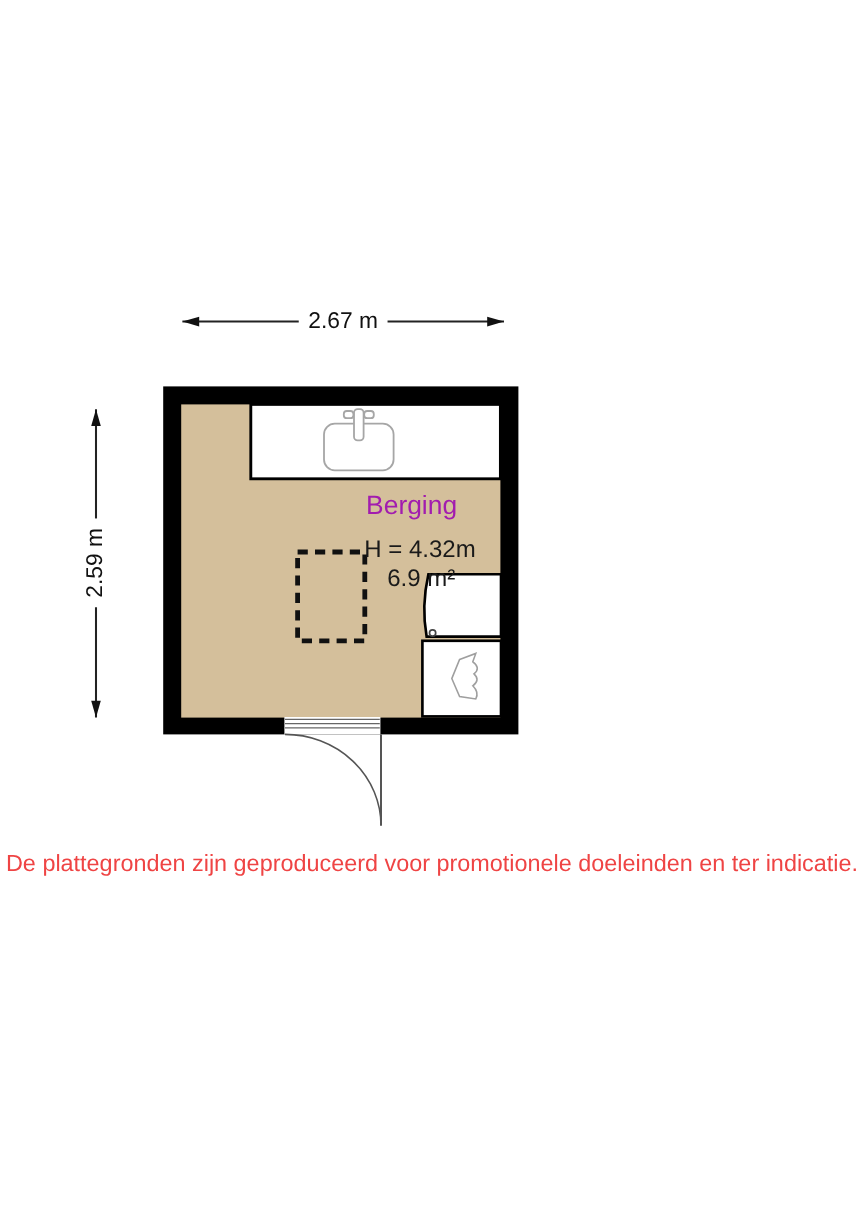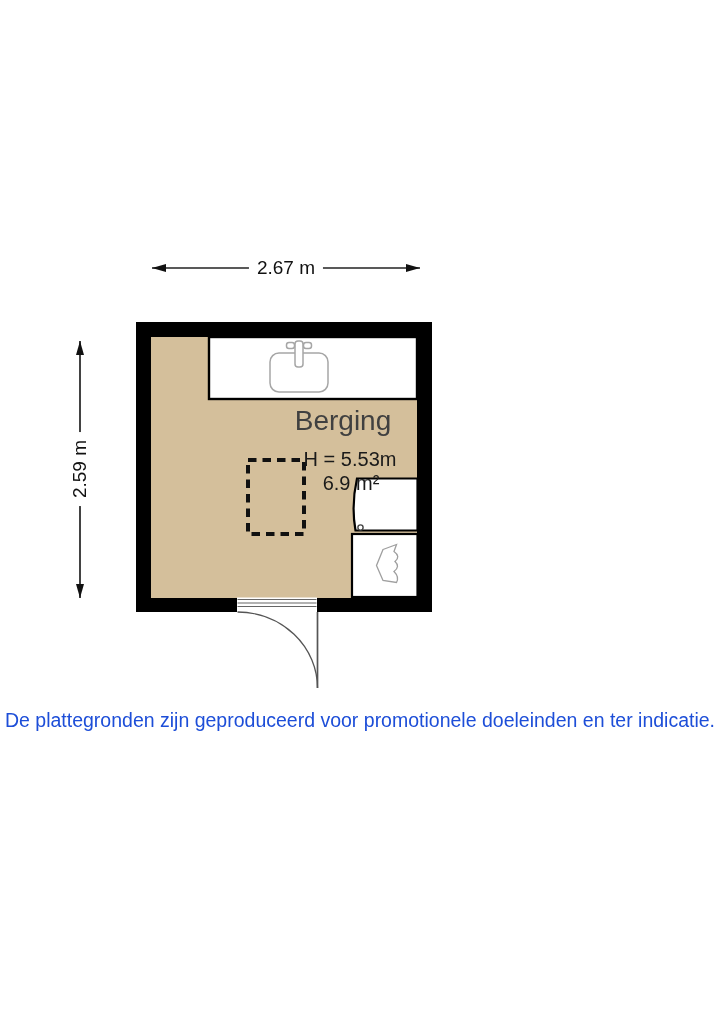--- a/index.html
+++ b/index.html
@@ -21,31 +21,31 @@
   }
   .dim-label {
     font-size: 19px;
     background: #ffffff;
     padding: 0 8px;
     line-height: 24px;
   }
   .dim-label.vertical {
     transform: translate(-50%, -50%) rotate(-90deg);
   }
-  .room-name  { font-size: 28px; color: #404040; }
+  .room-name  { font-size: 22px; color: #a21caf; }
   .room-meta  { font-size: 20px; color: #1a1a1a; }
   .disclaimer {
     position: absolute;
     left: 0;
     top: 709px;
     width: 720px;
     text-align: center;
     font-size: 19.5px;
     line-height: 23px;
-    color: #1d4ed8;
+    color: #ef4444;
   }
 </style>
 </head>
 <body>
 
 <div class="stage">
 
   <svg class="plan-svg" width="720" height="1017" viewBox="0 0 720 1017">
 
     <g>
@@ -96,19 +96,19 @@
       <line x1="317.5" y1="612" x2="317.5" y2="688" stroke="#555555" stroke-width="1.7"></line>
       <path d="M 237.5 612 A 80 76 0 0 1 317.5 688" fill="none" stroke="#555555" stroke-width="1.3"></path>
     </g>
   </svg>
 
   <div class="label dim-label" style="left:286px; top:268px;">2.67 m</div>
   <div class="label dim-label vertical" style="left:80px; top:469px;">2.59 m</div>
 
   <div class="label room-name" style="left:343px; top:421px;">Berging</div>
   <div class="label room-meta" style="left:351px; top:440px;margin-top:43px;">6.9 m²</div>
-  <div class="label room-meta" style="left:350px; top:459px;">H = 5.53m</div>
+  <div class="label room-meta" style="left:350px; top:459px;">H = 4.32m</div>
 
   <div class="disclaimer">
     <div>De plattegronden zijn geproduceerd voor promotionele doeleinden en ter indicatie.</div>
   </div>
 
 </div>
 
 </body></html>

